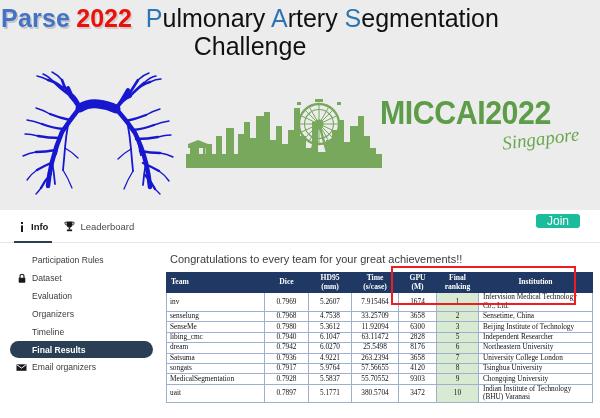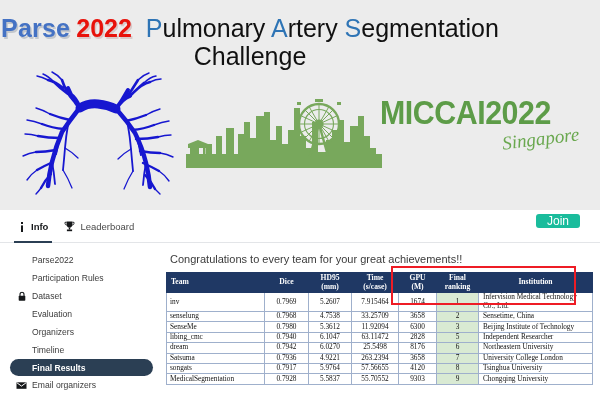--- a/index.html
+++ b/index.html
@@ -12,21 +12,21 @@
   #page { position: relative; width: 600px; height: 418px; background:#fff; }
 
   
   .banner {
     position: relative;
     width: 600px; height: 210px;
     background: #ececec;
     overflow: hidden;
   }
   .banner-title {
-    position: absolute; top: 14px; left: 0; width: 500px;
+    position: absolute; top: 4px; left: 0; width: 500px;
     text-align: center;
     line-height: 1.12;
   }
   .title-line1 { font-size: 25px; white-space: nowrap; }
   .title-line2 { font-size: 25px; }
   .w-parse {
     color: #4472c4; font-weight: 700;
     text-shadow: 1.5px 1.5px 0 #c3c7cc;
     letter-spacing: .2px;
   }
@@ -249,24 +249,20 @@
         </span>
         <span>Leaderboard</span>
       </div>
     </div>
     <button class="join-btn">Join</button>
   </div>
 
   <div class="content">
 
     <div class="sidebar">
-      <div class="side-item">
-        <span class="sico"></span>
-        <span>Parse2022</span>
-      </div>
       <div class="side-item">
         <span class="sico"></span>
         <span>Participation Rules</span>
       </div>
       <div class="side-item">
         <span class="sico">
           <svg width="8" height="10" viewBox="0 0 8 10">
               <path d="M2 4.4 V3 C2 1.6 2.9 0.8 4 0.8 C5.1 0.8 6 1.6 6 3 V4.4" stroke="#16181a" stroke-width="1.1" fill="none"></path>
               <rect x="0.7" y="4.2" width="6.6" height="5.1" rx="0.7" fill="#16181a"></rect>
             </svg>
@@ -403,20 +399,29 @@
               </tr>
               <tr>
                 <td class="team">MedicalSegmentation</td>
                 <td>0.7928</td>
                 <td>5.5837</td>
                 <td>55.70552</td>
                 <td>9303</td>
                 <td class="rank">9</td>
                 <td class="inst">Chongqing University</td>
               </tr>
+              <tr>
+                <td class="team">uait</td>
+                <td>0.7897</td>
+                <td>5.1771</td>
+                <td>380.5704</td>
+                <td>3472</td>
+                <td class="rank">10</td>
+                <td class="inst">Indian Institute of Technology (BHU) Varanasi</td>
+              </tr>
             </tbody>
         </table>
         <div class="redbox"></div>
       </div>
 
     </div>
   </div>
 </div>
 
 </body></html>

